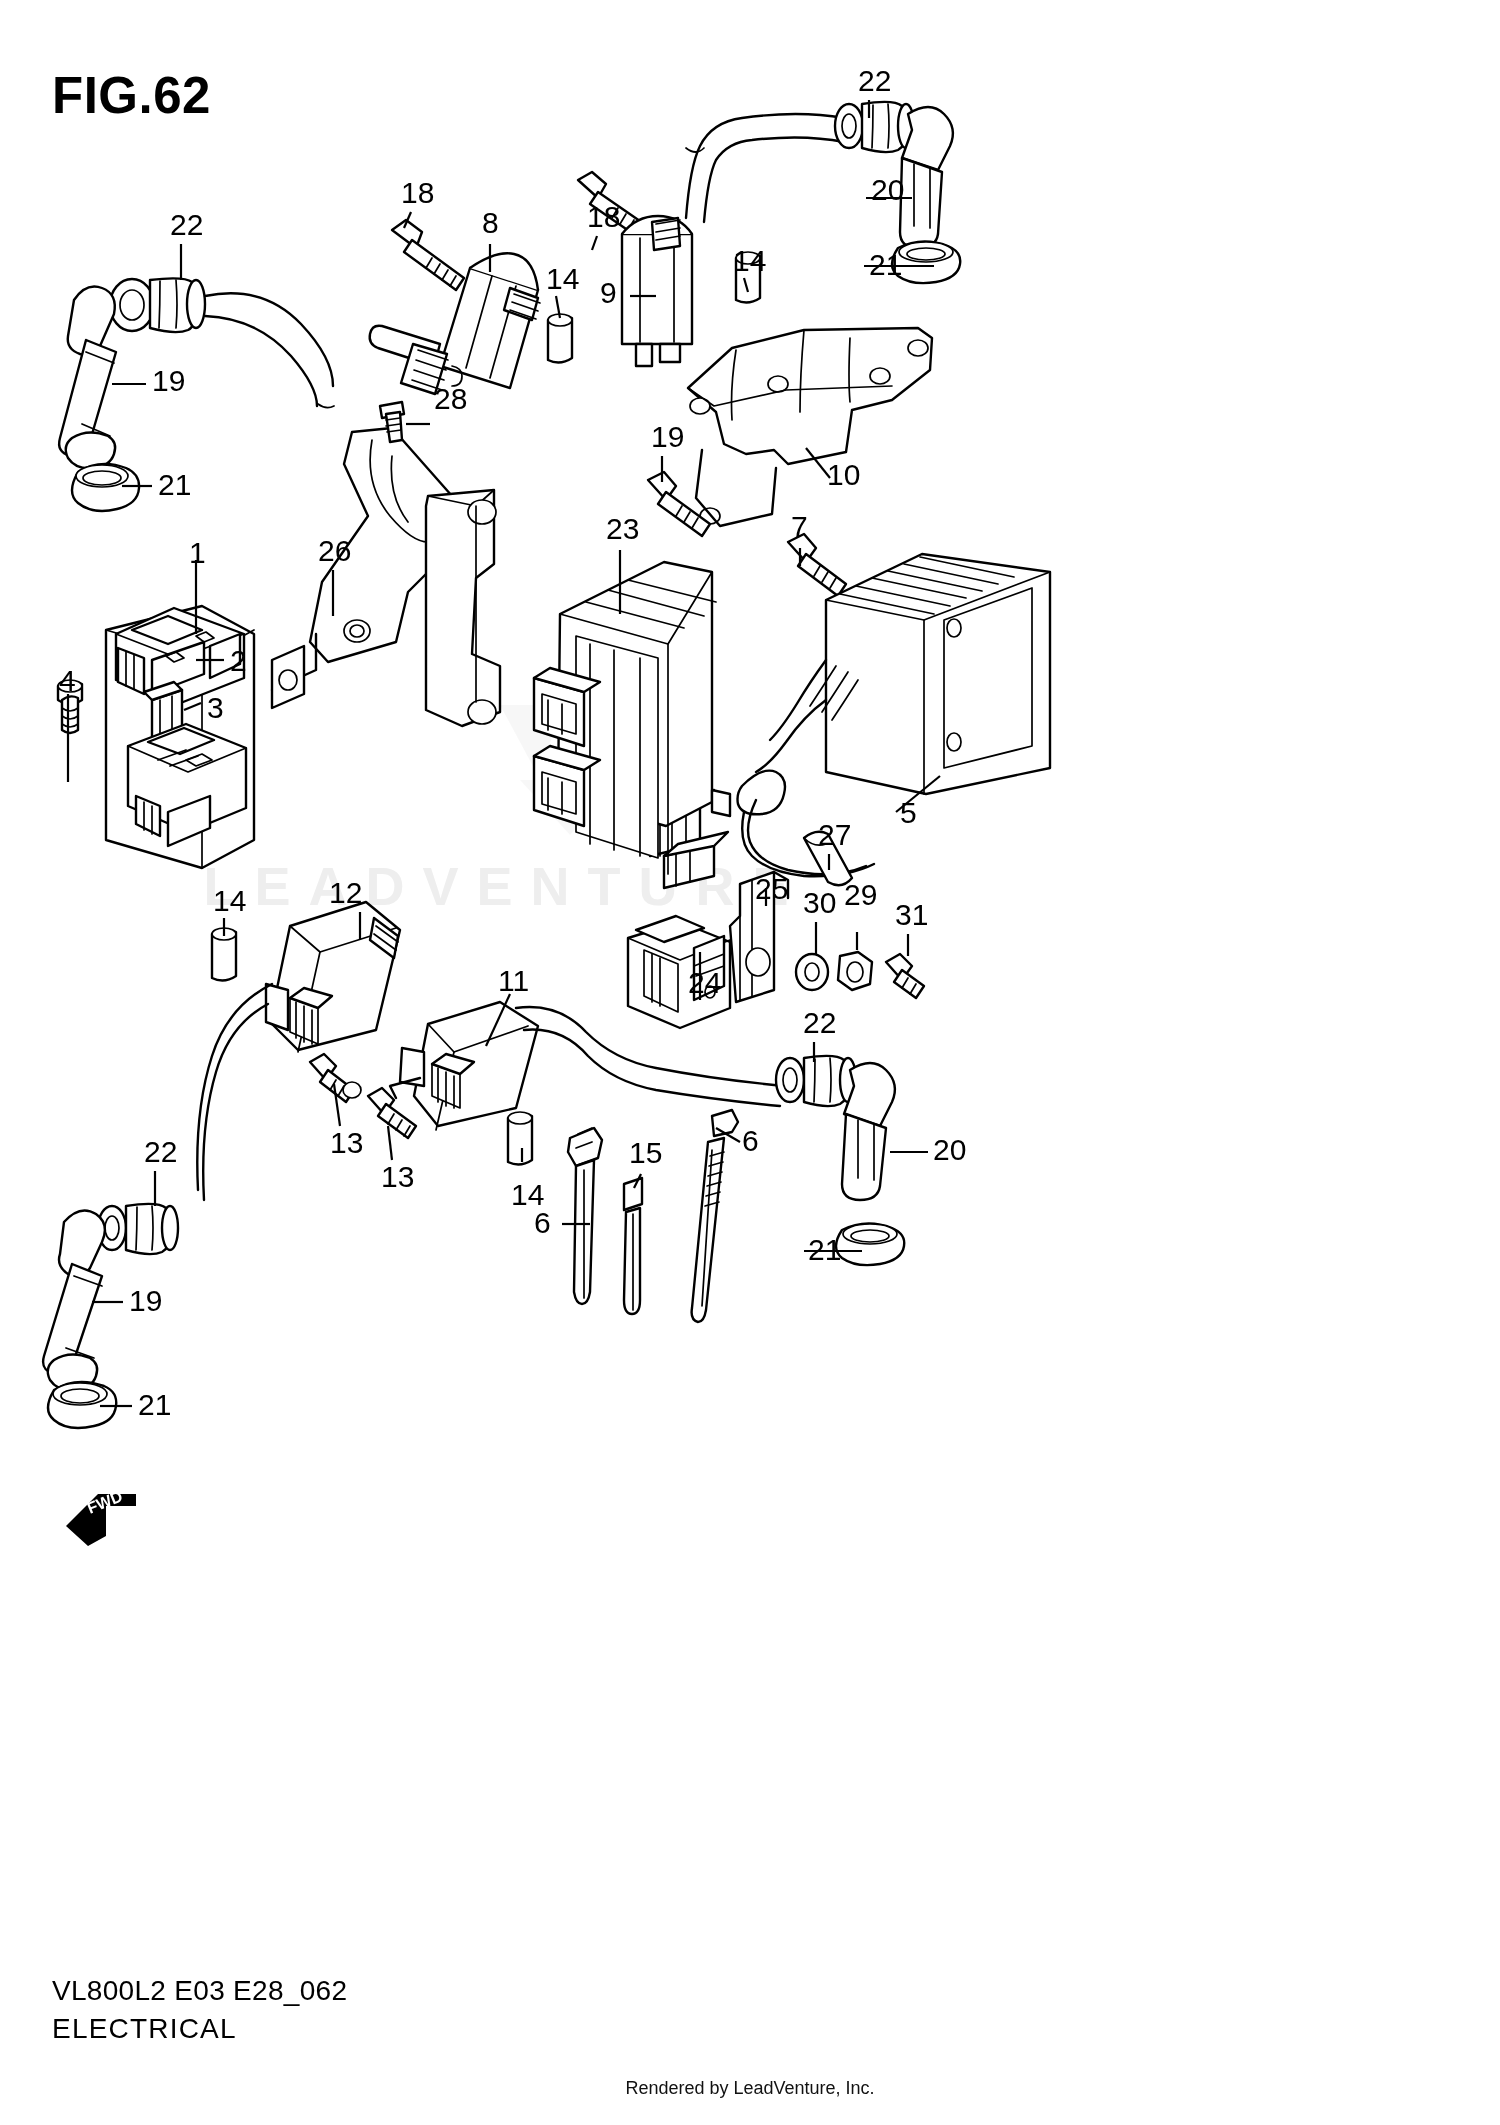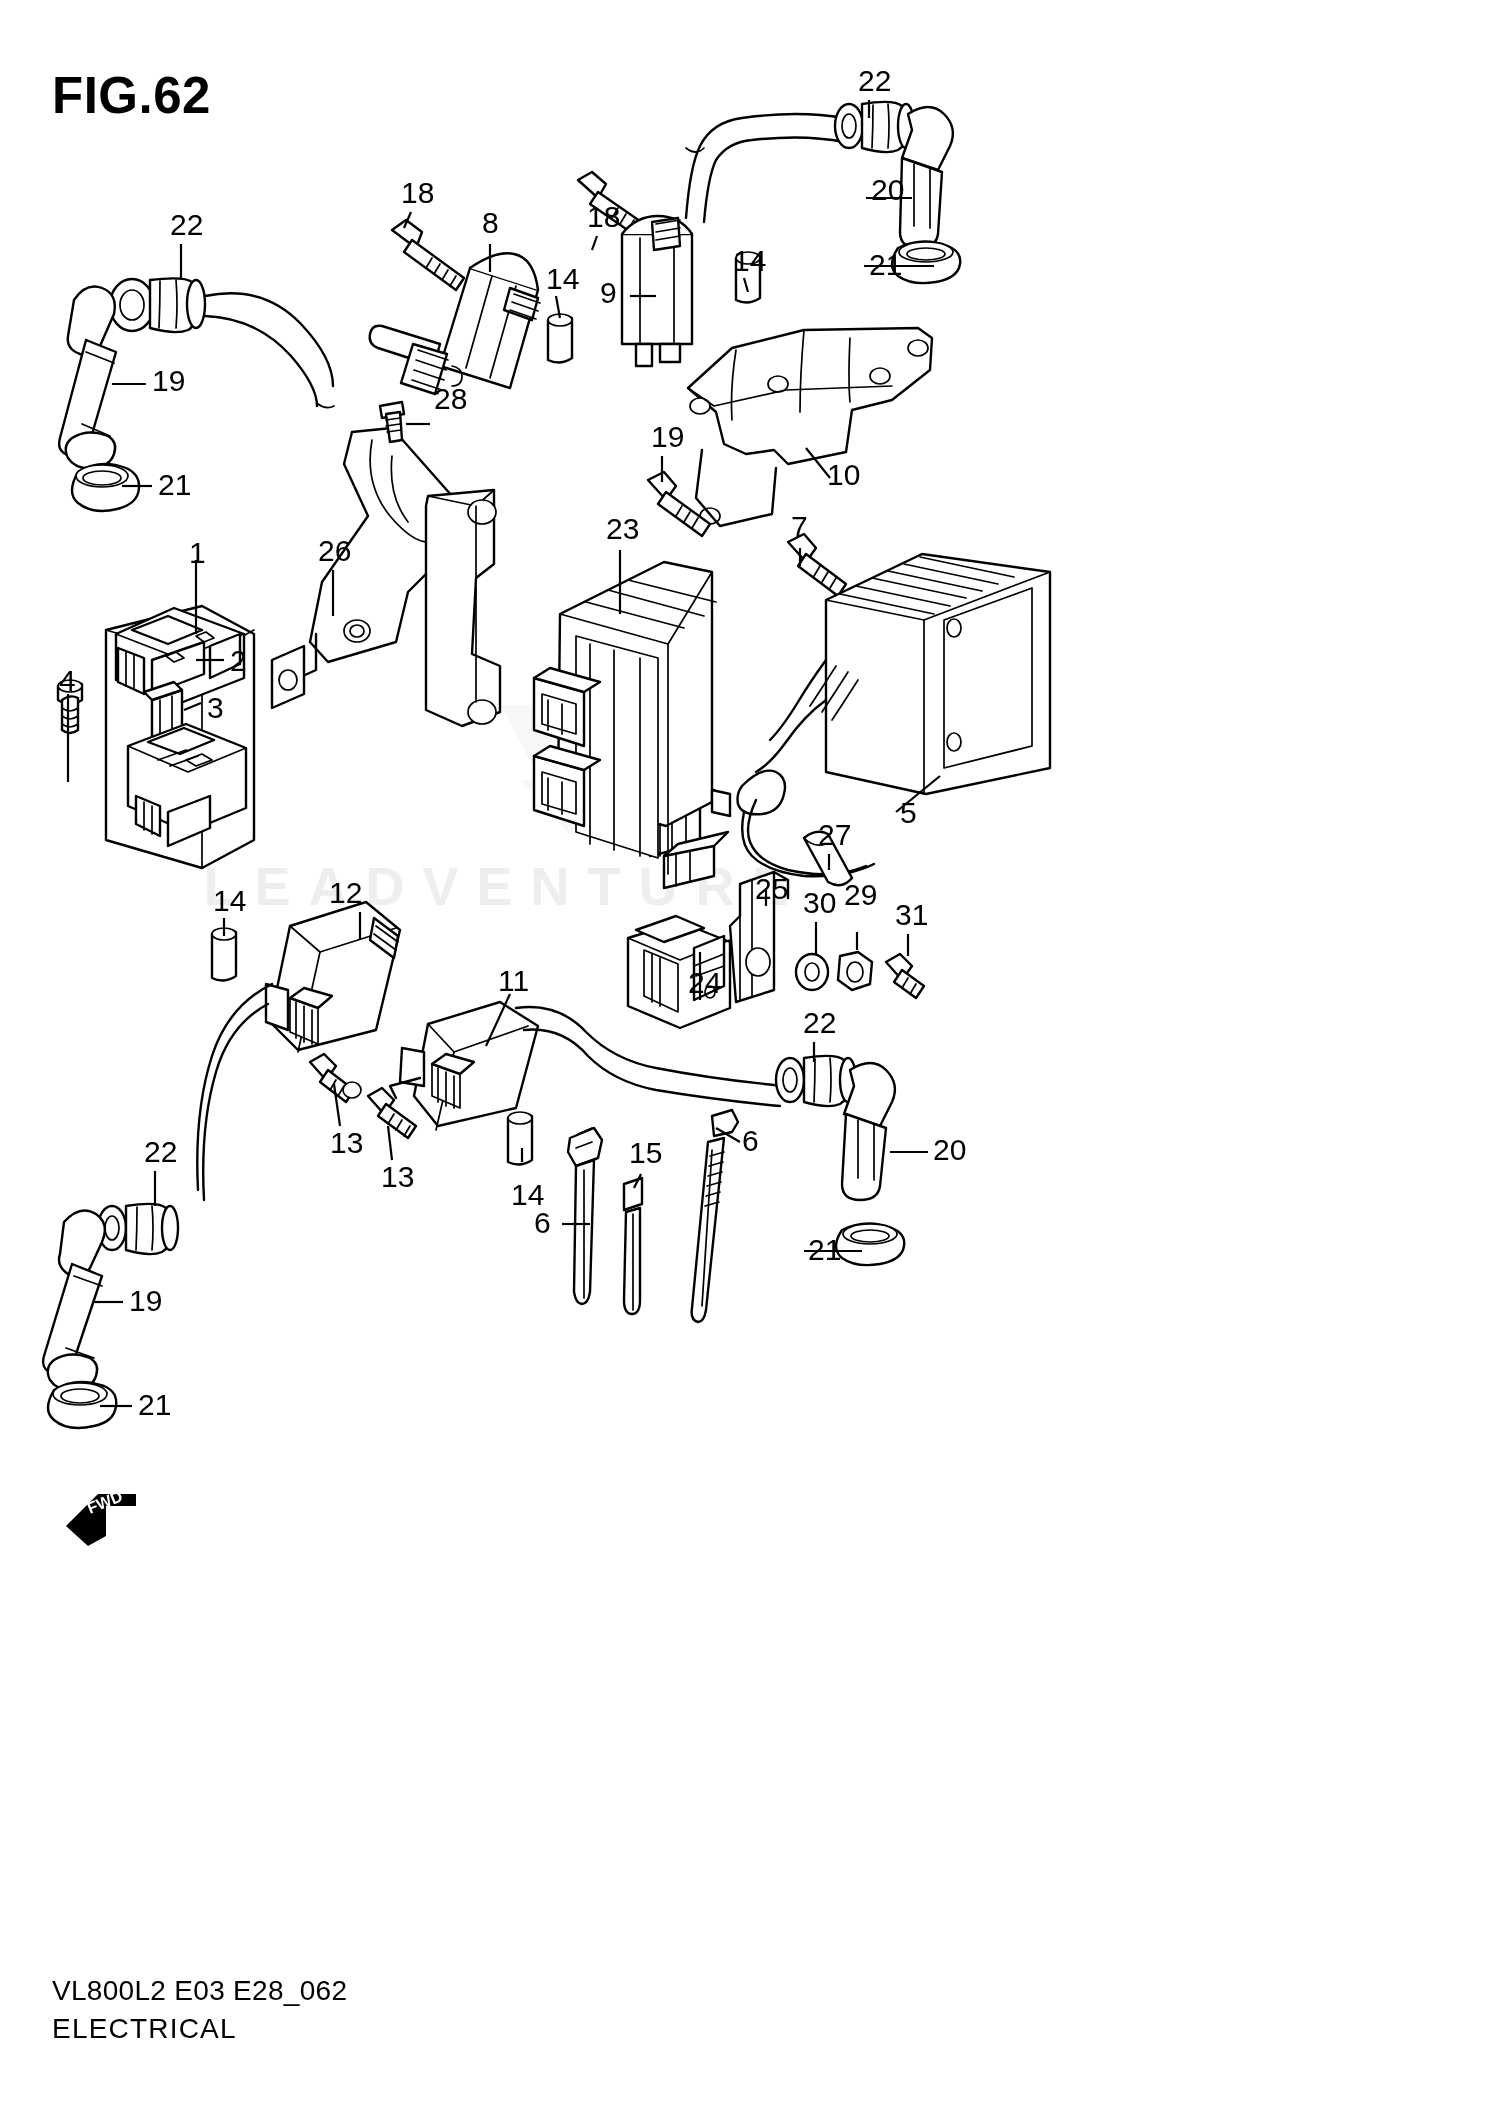--- a/index.html
+++ b/index.html
@@ -514,14 +514,15 @@
   <div class="cal" style="left:318px;top:536px;">26</div>
   <div class="cal" style="left:818px;top:820px;">27</div>
   <div class="cal" style="left:434px;top:384px;">28</div>
   <div class="cal" style="left:844px;top:880px;">29</div>
   <div class="cal" style="left:803px;top:888px;">30</div>
   <div class="cal" style="left:895px;top:900px;">31</div>
 
   <div id="fig-title">FIG.62</div>
   <div id="model-code">VL800L2 E03 E28_062</div>
   <div id="section-name">ELECTRICAL</div>
+  <div id="rendered-by">Rendered by LeadVenture, Inc.</div>
 
 </div>
 
 </body></html>

